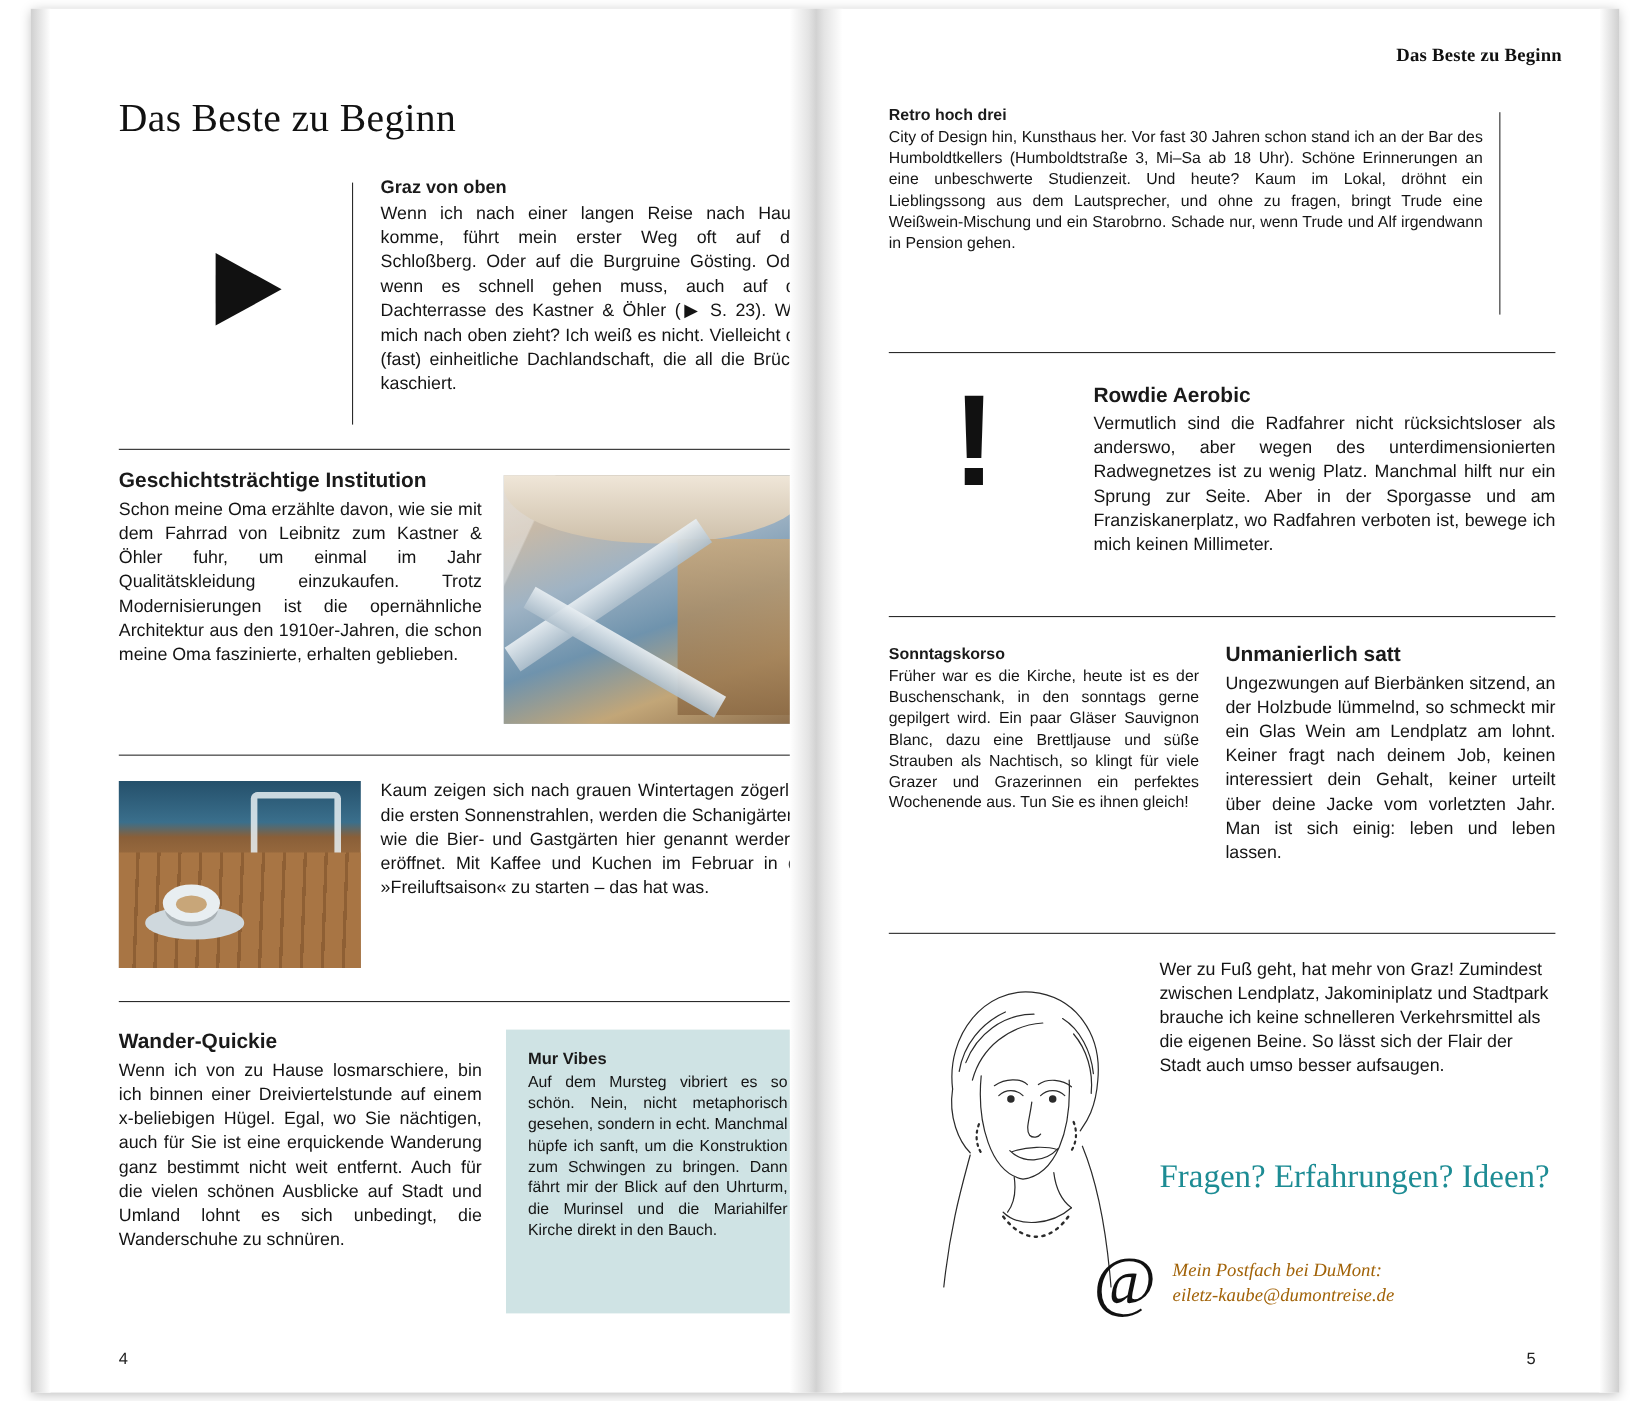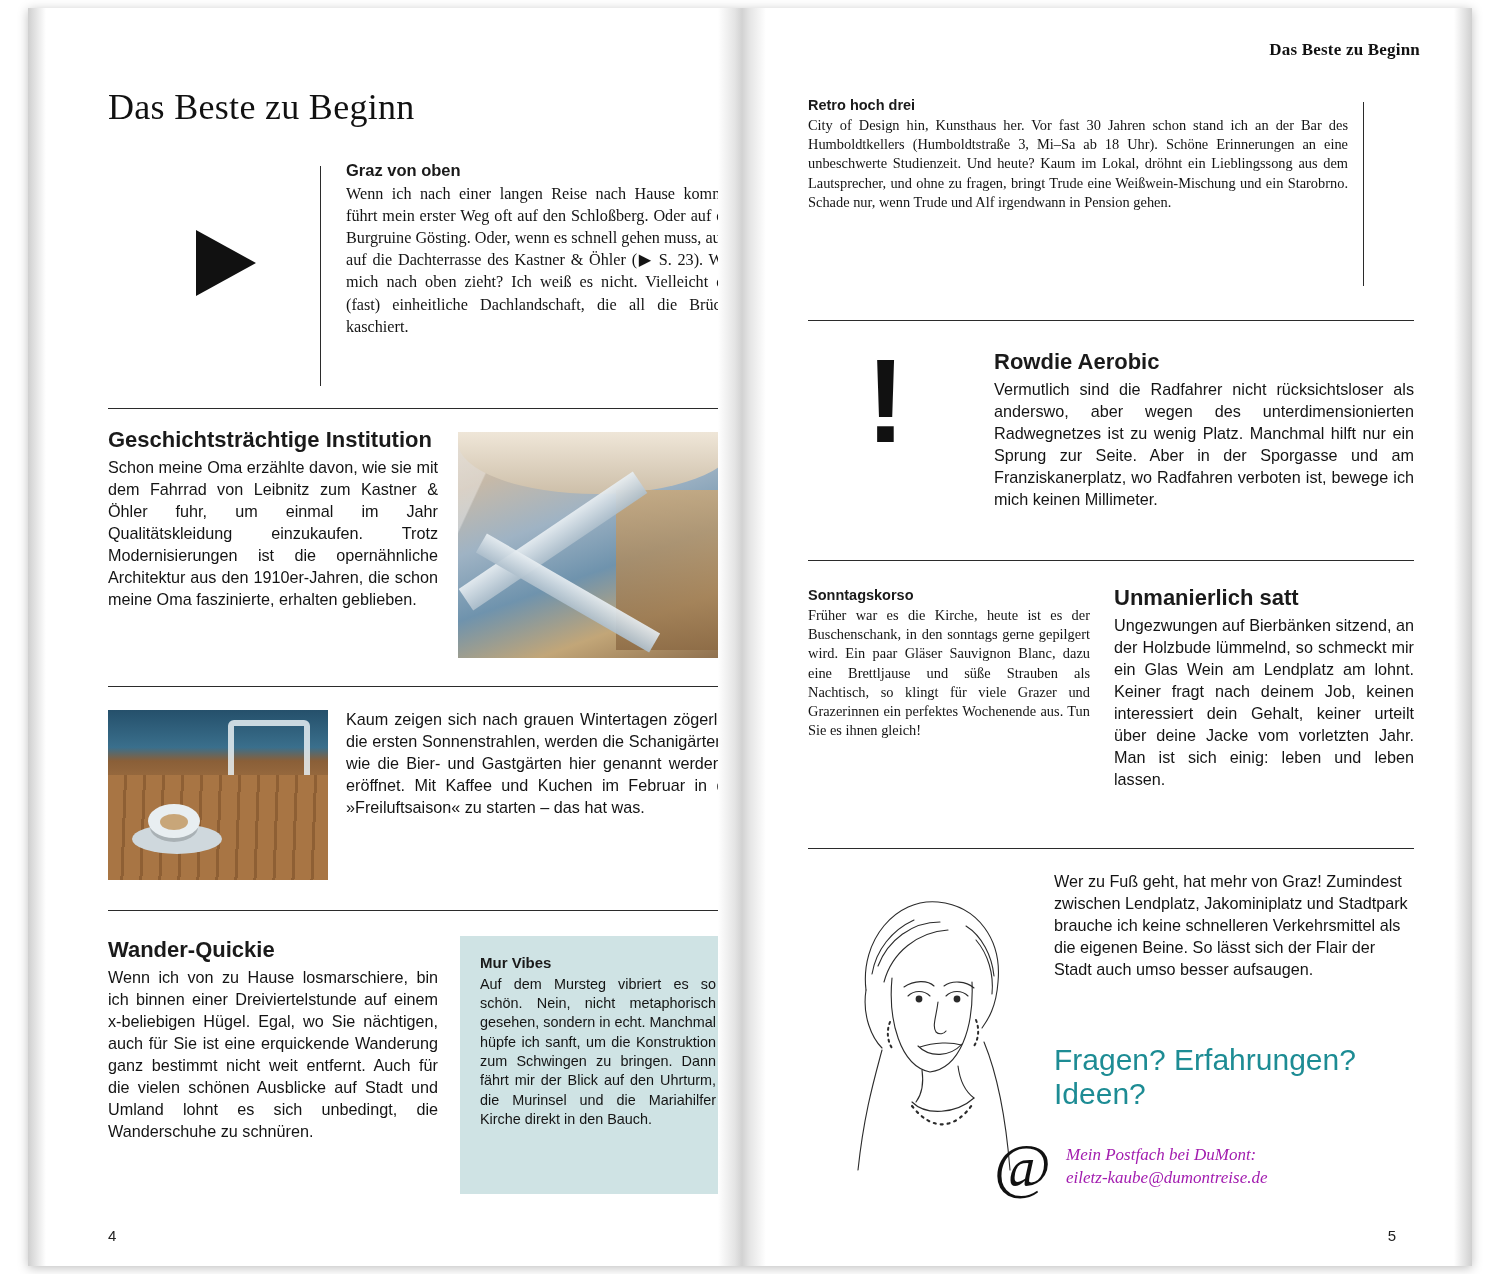--- a/index.html
+++ b/index.html
@@ -78,33 +78,33 @@
     margin: 0;
     font-family: "Liberation Serif", serif;
     font-weight: normal;
     font-size: 36px;
     letter-spacing: 0.3px;
     color: #111;
   }
 
   .blurb-title {
     font-weight: bold;
-    font-size: 22px;
+    font-size: 19px;
     margin: 0 0 2px 0;
     line-height: 1.25;
   }
   .blurb-body {
     margin: 0;
     font-size: 16.2px;
     line-height: 1.36;
     text-align: justify;
     color: #141414;
   }
   .small .blurb-title { font-size: 14.5px; }
-  .small .blurb-body { font-size: 14.4px; line-height: 1.33; font-family: Liberation Serif, serif; }
+  .small .blurb-body { font-size: 14.4px; line-height: 1.33; }
 
   .rule {
     position: absolute;
     height: 1px;
     background: #2b2b2b;
   }
   .vrule {
     position: absolute;
     width: 1px;
     background: #2b2b2b;
@@ -210,44 +210,44 @@
   .portrait {
     position: absolute;
     left: 60px;
     top: 862px;
     width: 200px;
     height: 310px;
   }
   .portrait svg { display: block; }
 
   .teal-head {
-    font-family: Liberation Sans, sans-serif;
+    font-family: Liberation Serif, serif;
     font-size: 30px;
     color: #1d8c94;
-    margin: 5px 0 6px 0;
+    margin: 15px 0 6px 0;
     font-weight: normal;
   }
   .at-icon {
     position: absolute;
     left: 228px;
     top: 1126px;
     font-family: "Liberation Serif", serif;
     font-size: 62px;
     line-height: 1;
     color: #111;
   }
   .postfach {
     position: absolute;
     left: 300px;
     top: 1136px;
     font-family: "Liberation Serif", serif;
     font-style: italic;
     font-size: 17px;
     line-height: 1.35;
-    color: #a21caf;
+    color: #a16207;
   }
 </style>
 </head>
 <body>
 
 <div class="book">
   <div class="page-shadow-left"></div>
   <div class="page-shadow-right"></div>
 
   <div class="page page-left">

